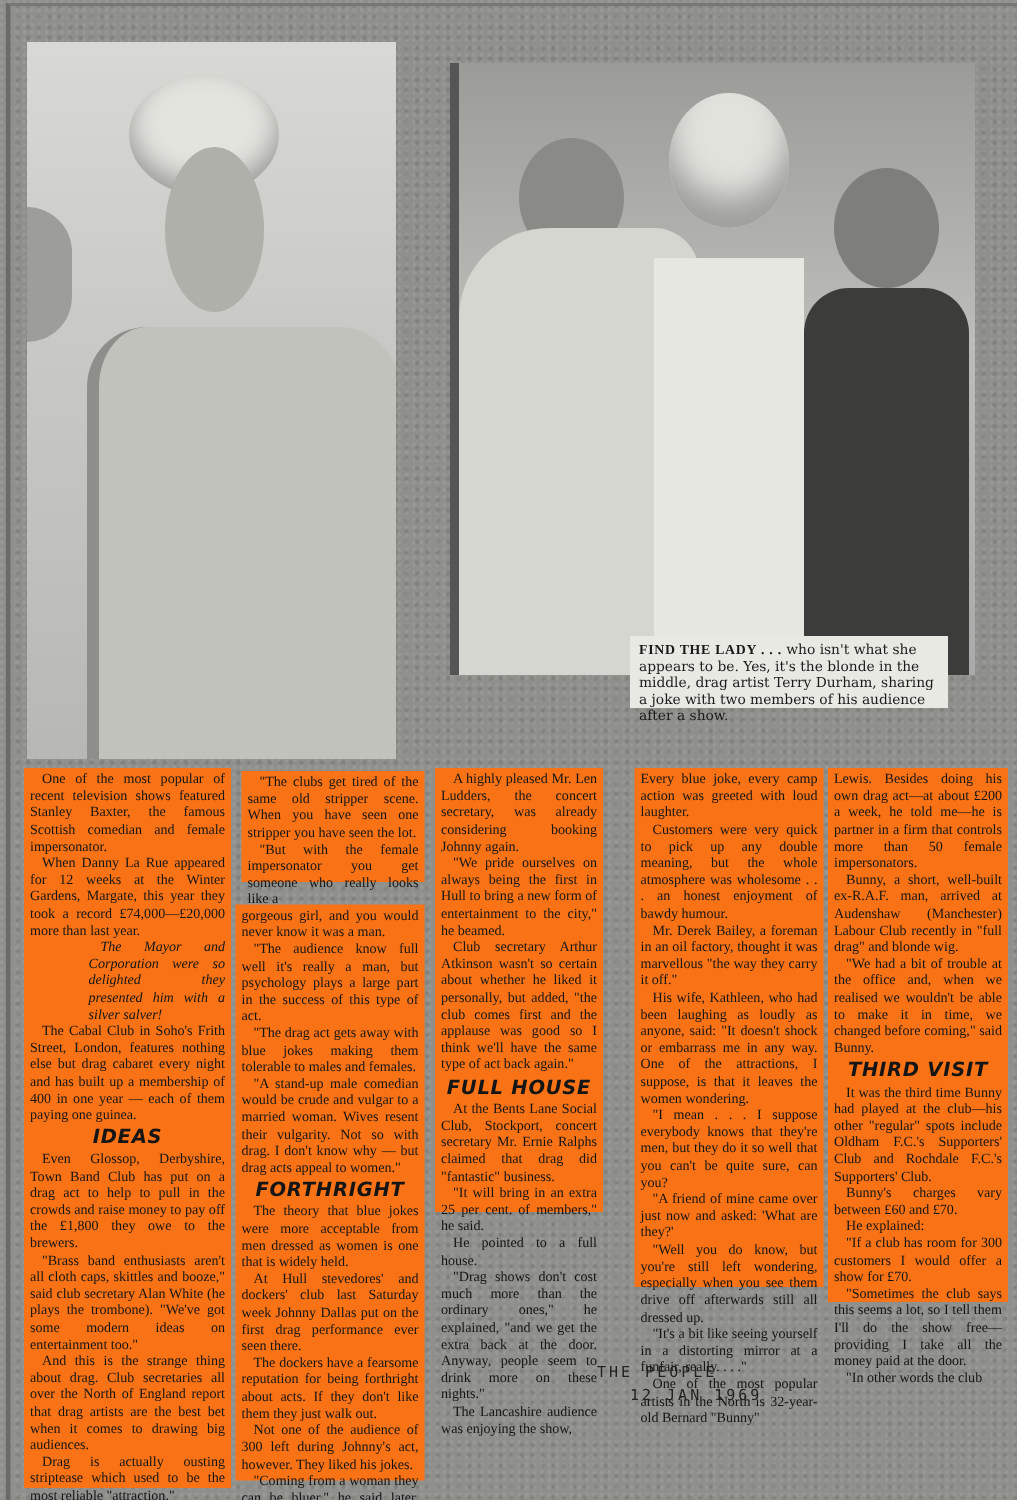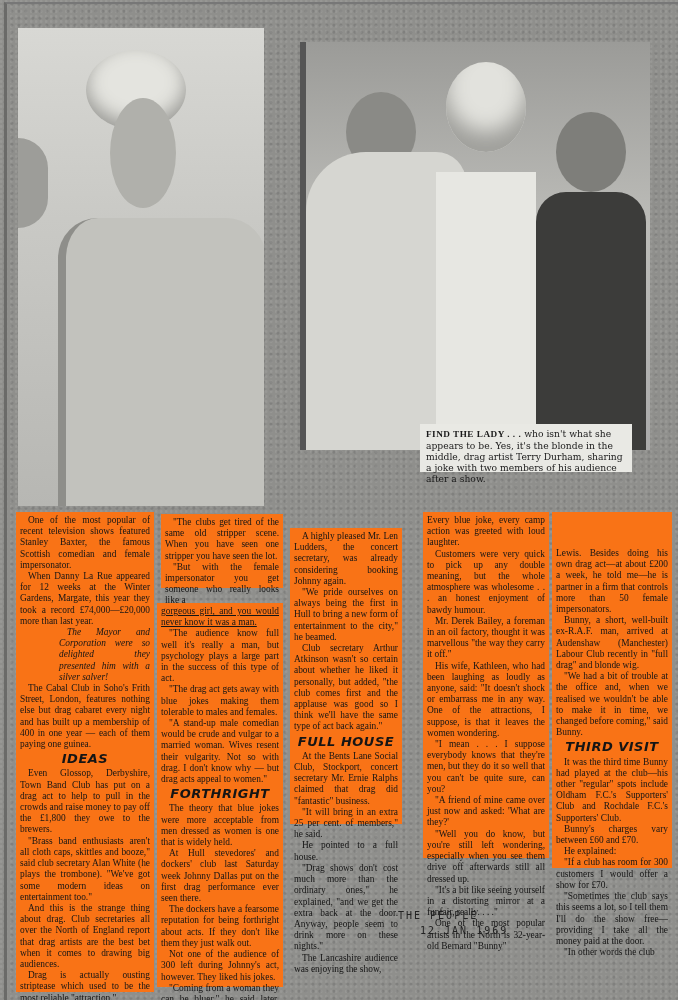--- a/index.html
+++ b/index.html
@@ -61,32 +61,32 @@
     <p>"Brass band enthusiasts aren't all cloth caps, skittles and booze," said club secretary Alan White (he plays the trombone). "We've got some modern ideas on entertainment too."</p>
     <p>And this is the strange thing about drag. Club secretaries all over the North of England report that drag artists are the best bet when it comes to drawing big audiences.</p>
     <p>Drag is actually ousting striptease which used to be the most reliable "attraction."</p>
     <p>Former dance band leader Clive Carnazza, who runs a theatrical agency in Leeds puts it this way:</p>
   </div>
 <div class="col" id="col1a" style="left:161px;top:514px;width:122px;height:74px;">
     <p>"The clubs get tired of the same old stripper scene. When you have seen one stripper you have seen the lot.</p>
     <p>"But with the female impersonator you get someone who really looks like a</p>
   </div>
 <div class="col" id="col1" style="left:157px;top:603px;width:126px;height:384px;">
-    <p style="text-indent: 0px; text-decoration: underline;">gorgeous girl, and you would never know it was a man.</p>
+    <p style="text-indent: 0px;">gorgeous girl, and you would never know it was a man.</p>
     <p>"The audience know full well it's really a man, but psychology plays a large part in the success of this type of act.</p>
     <p>"The drag act gets away with blue jokes making them tolerable to males and females.</p>
     <p>"A stand-up male comedian would be crude and vulgar to a married woman. Wives resent their vulgarity. Not so with drag. I don't know why — but drag acts appeal to women."</p>
     <h3>FORTHRIGHT</h3>
     <p>The theory that blue jokes were more acceptable from men dressed as women is one that is widely held.</p>
     <p>At Hull stevedores' and dockers' club last Saturday week Johnny Dallas put on the first drag performance ever seen there.</p>
     <p>The dockers have a fearsome reputation for being forthright about acts. If they don't like them they just walk out.</p>
     <p>Not one of the audience of 300 left during Johnny's act, however. They liked his jokes.</p>
     <p>"Coming from a woman they can be bluer," he said later. "Whereas if they came from a man they might be considered plain crude."</p>
   </div>
-<div class="col" id="col2" style="left:290px;top:528px;width:112px;height:296px;">
+<div class="col" id="col2" style="left:290px;top:512px;width:112px;height:296px;">
     <p>A highly pleased Mr. Len Ludders, the concert secretary, was already considering booking Johnny again.</p>
     <p>"We pride ourselves on always being the first in Hull to bring a new form of entertainment to the city," he beamed.</p>
     <p>Club secretary Arthur Atkinson wasn't so certain about whether he liked it personally, but added, "the club comes first and the applause was good so I think we'll have the same type of act back again."</p>
     <h3>FULL HOUSE</h3>
     <p>At the Bents Lane Social Club, Stockport, concert secretary Mr. Ernie Ralphs claimed that drag did "fantastic" business.</p>
     <p>"It will bring in an extra 25 per cent. of members," he said.</p>
     <p>He pointed to a full house.</p>
     <p>"Drag shows don't cost much more than the ordinary ones," he explained, "and we get the extra back at the door. Anyway, people seem to drink more on these nights."</p>
     <p>The Lancashire audience was enjoying the show,</p>
   </div>
@@ -95,21 +95,21 @@
     <p>Customers were very quick to pick up any double meaning, but the whole atmosphere was wholesome . . . an honest enjoyment of bawdy humour.</p>
     <p>Mr. Derek Bailey, a foreman in an oil factory, thought it was marvellous "the way they carry it off."</p>
     <p>His wife, Kathleen, who had been laughing as loudly as anyone, said: "It doesn't shock or embarrass me in any way. One of the attractions, I suppose, is that it leaves the women wondering.</p>
     <p>"I mean . . . I suppose everybody knows that they're men, but they do it so well that you can't be quite sure, can you?</p>
     <p>"A friend of mine came over just now and asked: 'What are they?'</p>
     <p>"Well you do know, but you're still left wondering, especially when you see them drive off afterwards still all dressed up.</p>
     <p>"It's a bit like seeing yourself in a distorting mirror at a funfair, really. . . ."</p>
     <p>One of the most popular artists in the North is 32-year-old Bernard "Bunny"</p>
   </div>
 <div class="col" id="col4" style="left:552px;top:512px;width:120px;height:356px;">
-    <p style="text-indent: 0px; margin-top: 33px;">Lewis. Besides doing his own drag act—at about £200 a week, he told me—he is partner in a firm that controls more than 50 female impersonators.</p>
+    <p style="text-indent: 0px;">Lewis. Besides doing his own drag act—at about £200 a week, he told me—he is partner in a firm that controls more than 50 female impersonators.</p>
     <p>Bunny, a short, well-built ex-R.A.F. man, arrived at Audenshaw (Manchester) Labour Club recently in "full drag" and blonde wig.</p>
     <p>"We had a bit of trouble at the office and, when we realised we wouldn't be able to make it in time, we changed before coming," said Bunny.</p>
     <h3>THIRD VISIT</h3>
     <p>It was the third time Bunny had played at the club—his other "regular" spots include Oldham F.C.'s Supporters' Club and Rochdale F.C.'s Supporters' Club.</p>
     <p>Bunny's charges vary between £60 and £70.</p>
     <p>He explained:</p>
     <p>"If a club has room for 300 customers I would offer a show for £70.</p>
     <p>"Sometimes the club says this seems a lot, so I tell them I'll do the show free—providing I take all the money paid at the door.</p>
     <p>"In other words the club</p>
   </div>

